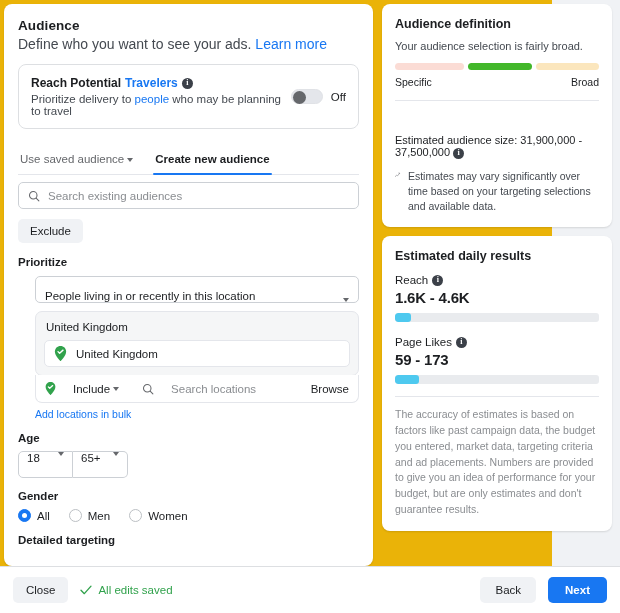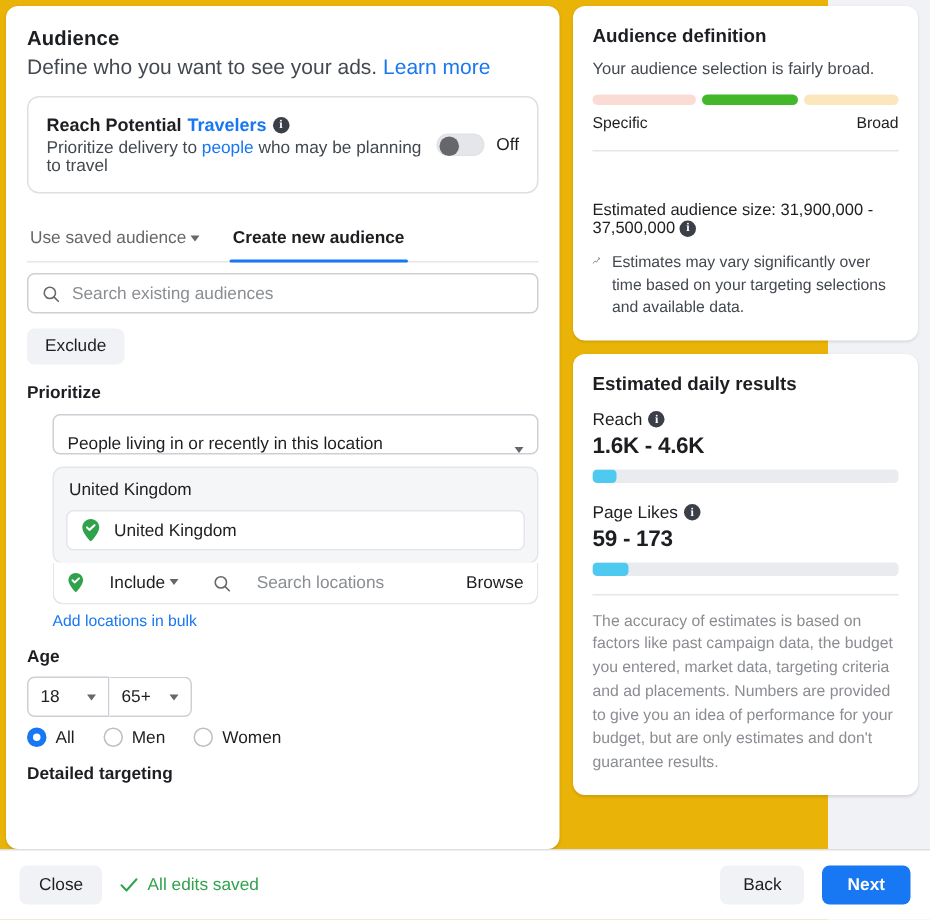--- a/index.html
+++ b/index.html
@@ -90,21 +90,21 @@
   }
   .inc-label { font-size:11.5px; color:#1c1e21; }
   .bulk-link { font-size:10.5px; color:#1877f2; margin-top:5px; display:inline-block; cursor:pointer; }
 
   .pin { flex:none; }
   .mag { flex:none; }
 
   .age-row { display:flex; gap:0; margin-top:7px; }
   .age-sel {
     width:55px; height:27px; border:1px solid #ccd0d5; background:#fff;
-    display:flex; align-items:center; justify-content:space-between; padding:0 8px;
+    display:flex; justify-content:space-between; padding:0 8px;
     font-size:11.5px; color:#1c1e21; cursor:pointer;
   }
   .age-sel.first { border-radius:5px 0 0 5px; }
   .age-sel.second { border-radius:0 5px 5px 0; border-left:none; }
 
   .gender-row { display:flex; align-items:center; gap:7px; margin-top:7px; }
   .radio-item { display:flex; align-items:center; gap:6px; margin-right:12px; cursor:pointer; }
   .radio { width:13px; height:13px; border-radius:50%; border:1.5px solid #bcc0c4; background:#fff; position:relative; }
   .radio.on { border-color:#1877f2; background:#1877f2; }
   .radio.on::after { content:""; position:absolute; left:3px; top:3px; width:5px; height:5px; border-radius:50%; background:#fff; }
@@ -249,20 +249,21 @@
           <span>18</span>
           <span class="caret"></span>
         </div>
         <div class="age-sel second">
           <span>65+</span>
           <span class="caret"></span>
         </div>
       </div>
 
       
+      <div style="margin-top:12px;" class="field-label">Gender</div>
       <div class="gender-row">
         <label class="radio-item">
           <span class="radio on"></span>
           <span class="radio-label">All</span>
         </label>
         <label class="radio-item">
           <span class="radio"></span>
           <span class="radio-label">Men</span>
         </label>
         <label class="radio-item">

